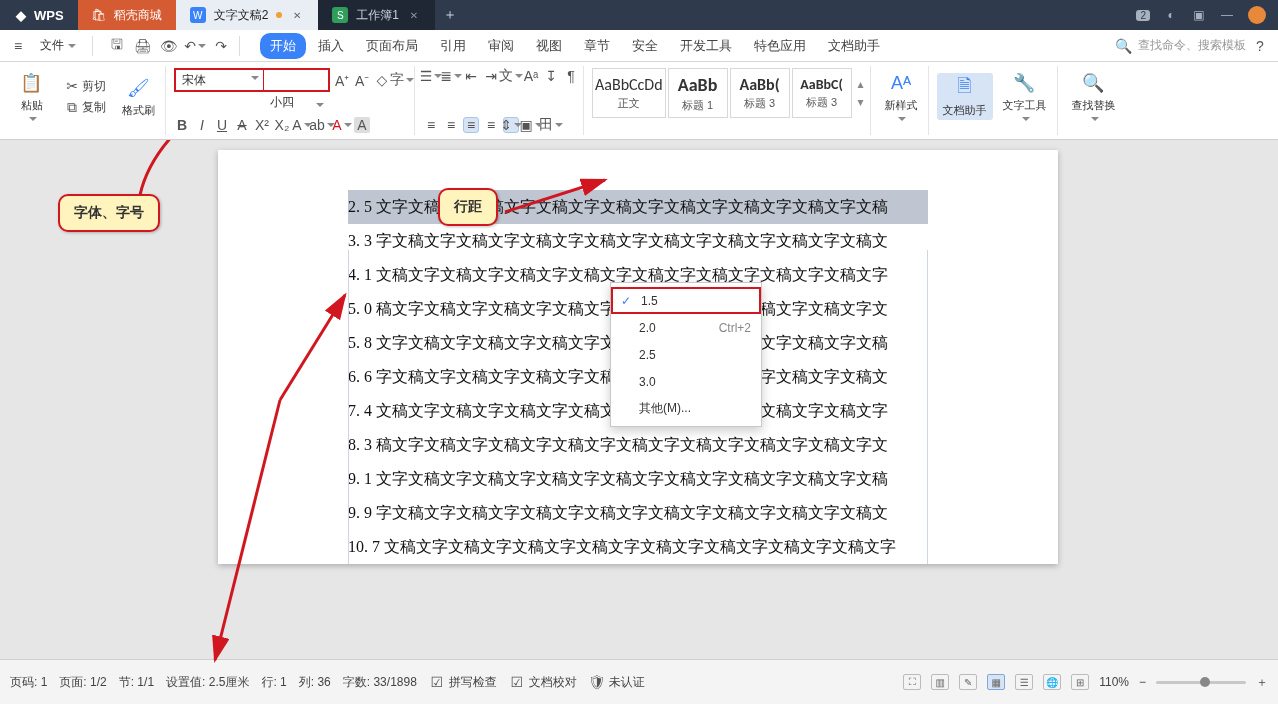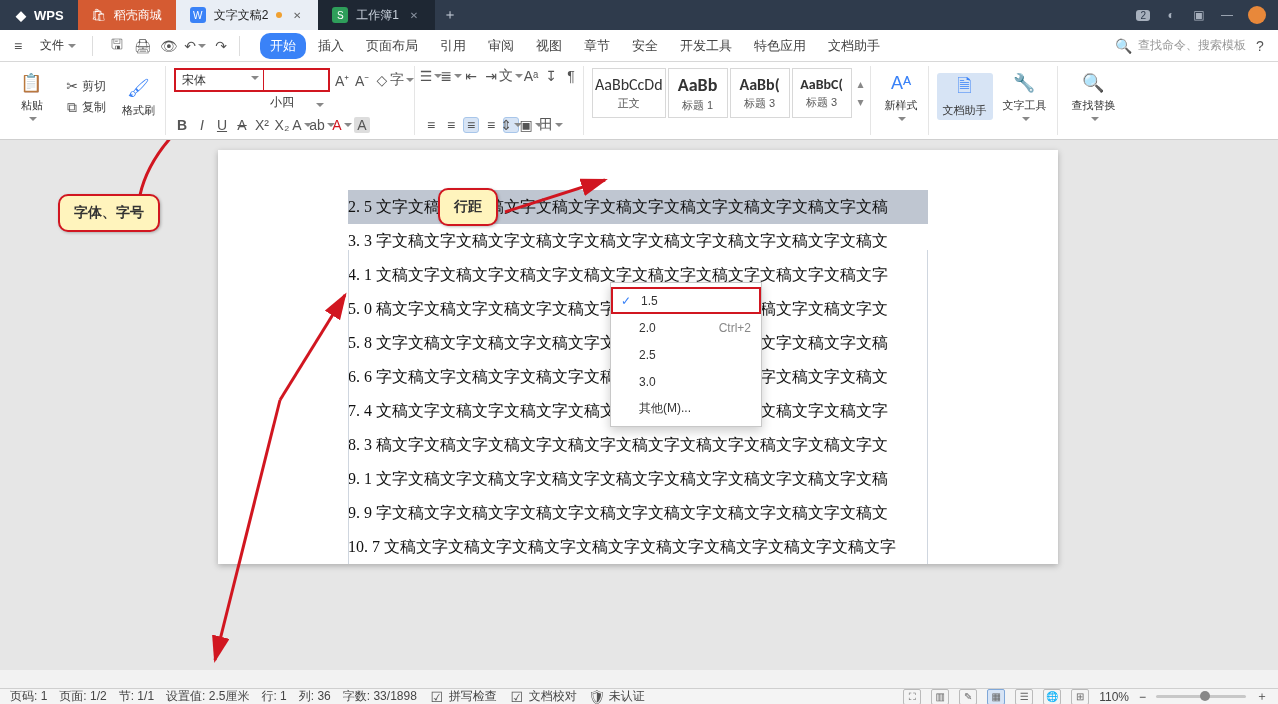--- a/index.html
+++ b/index.html
@@ -64,21 +64,21 @@
 
   .linespacing-menu{position:absolute;left:610px;top:142px;width:152px;background:#fff;border:1px solid #c8c8c8;box-shadow:0 4px 10px rgba(0,0,0,.2);padding:4px 0;z-index:5;}
   .ls-item{display:flex;align-items:center;height:27px;padding:0 10px 0 28px;position:relative;font-size:12px;color:#333;}
   .ls-item .sc{margin-left:auto;color:#888;}
   .ls-item.sel{border:2px solid #d11620;}
   .ls-item.sel::before{content:"✓";position:absolute;left:8px;color:#3a82f7;}
 
   .callout{position:absolute;background:#fff4bd;border:2px solid #d11620;border-radius:10px;padding:8px 14px;font-size:14px;font-weight:bold;box-shadow:1px 1px 3px rgba(0,0,0,.25);z-index:6;}
   svg.arrows{position:absolute;left:0;top:0;pointer-events:none;z-index:4;}
 
-  .statusbar{position:absolute;left:0;right:0;bottom:0;height:16px;background:#f4f4f4;border-top:1px solid #cfcfcf;display:flex;align-items:center;font-size:12px;color:#444;padding:0 10px;gap:12px;}
+  .statusbar{position:absolute;left:0;right:0;bottom:0;height:45px;background:#f4f4f4;border-top:1px solid #cfcfcf;display:flex;align-items:center;font-size:12px;color:#444;padding:0 10px;gap:12px;}
   .statusbar .sb-item{display:flex;align-items:center;gap:4px;}
   .statusbar .right{margin-left:auto;display:flex;align-items:center;gap:10px;}
   .zoom-track{width:90px;height:3px;background:#c8c8c8;position:relative;border-radius:2px;}
   .zoom-thumb{position:absolute;left:44px;top:-4px;width:10px;height:10px;border-radius:50%;background:#888;}
   .viewbtn{width:18px;height:16px;border:1px solid #bbb;border-radius:2px;display:flex;align-items:center;justify-content:center;font-size:10px;color:#666;}
   .viewbtn.on{background:#d7e4f5;border-color:#7fa7d8;}
 </style>
 </head>
 <body>
 

